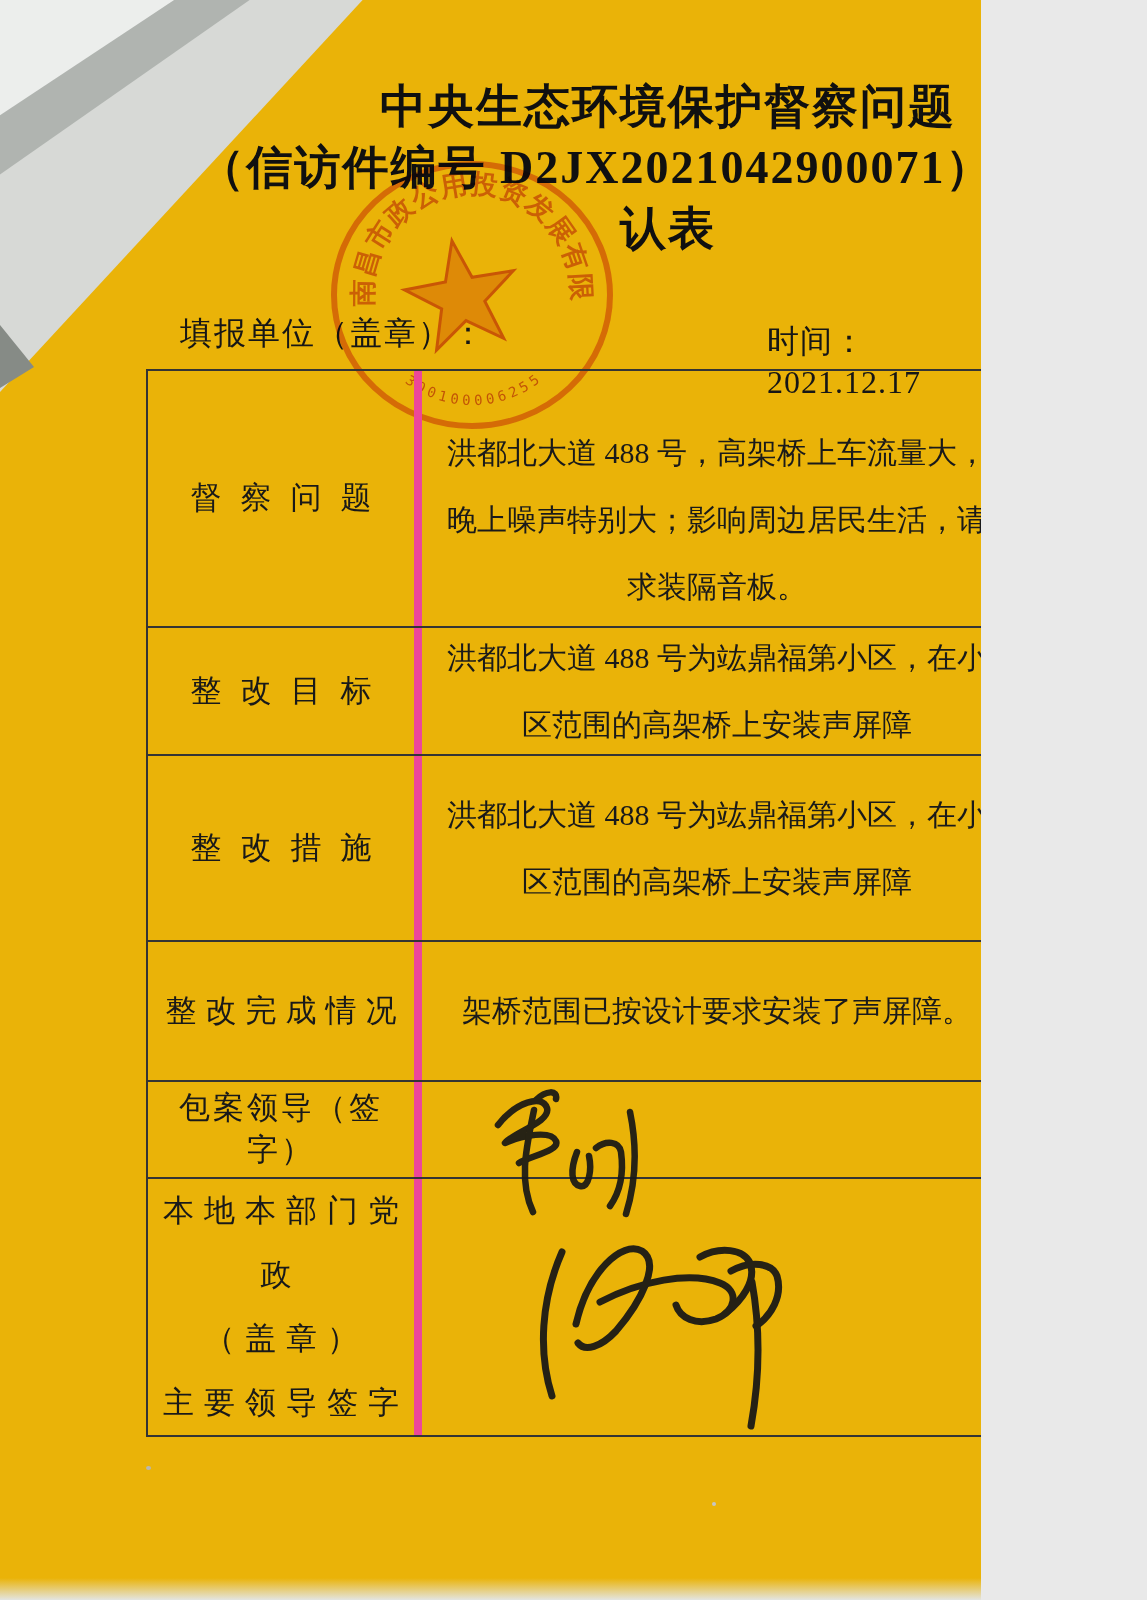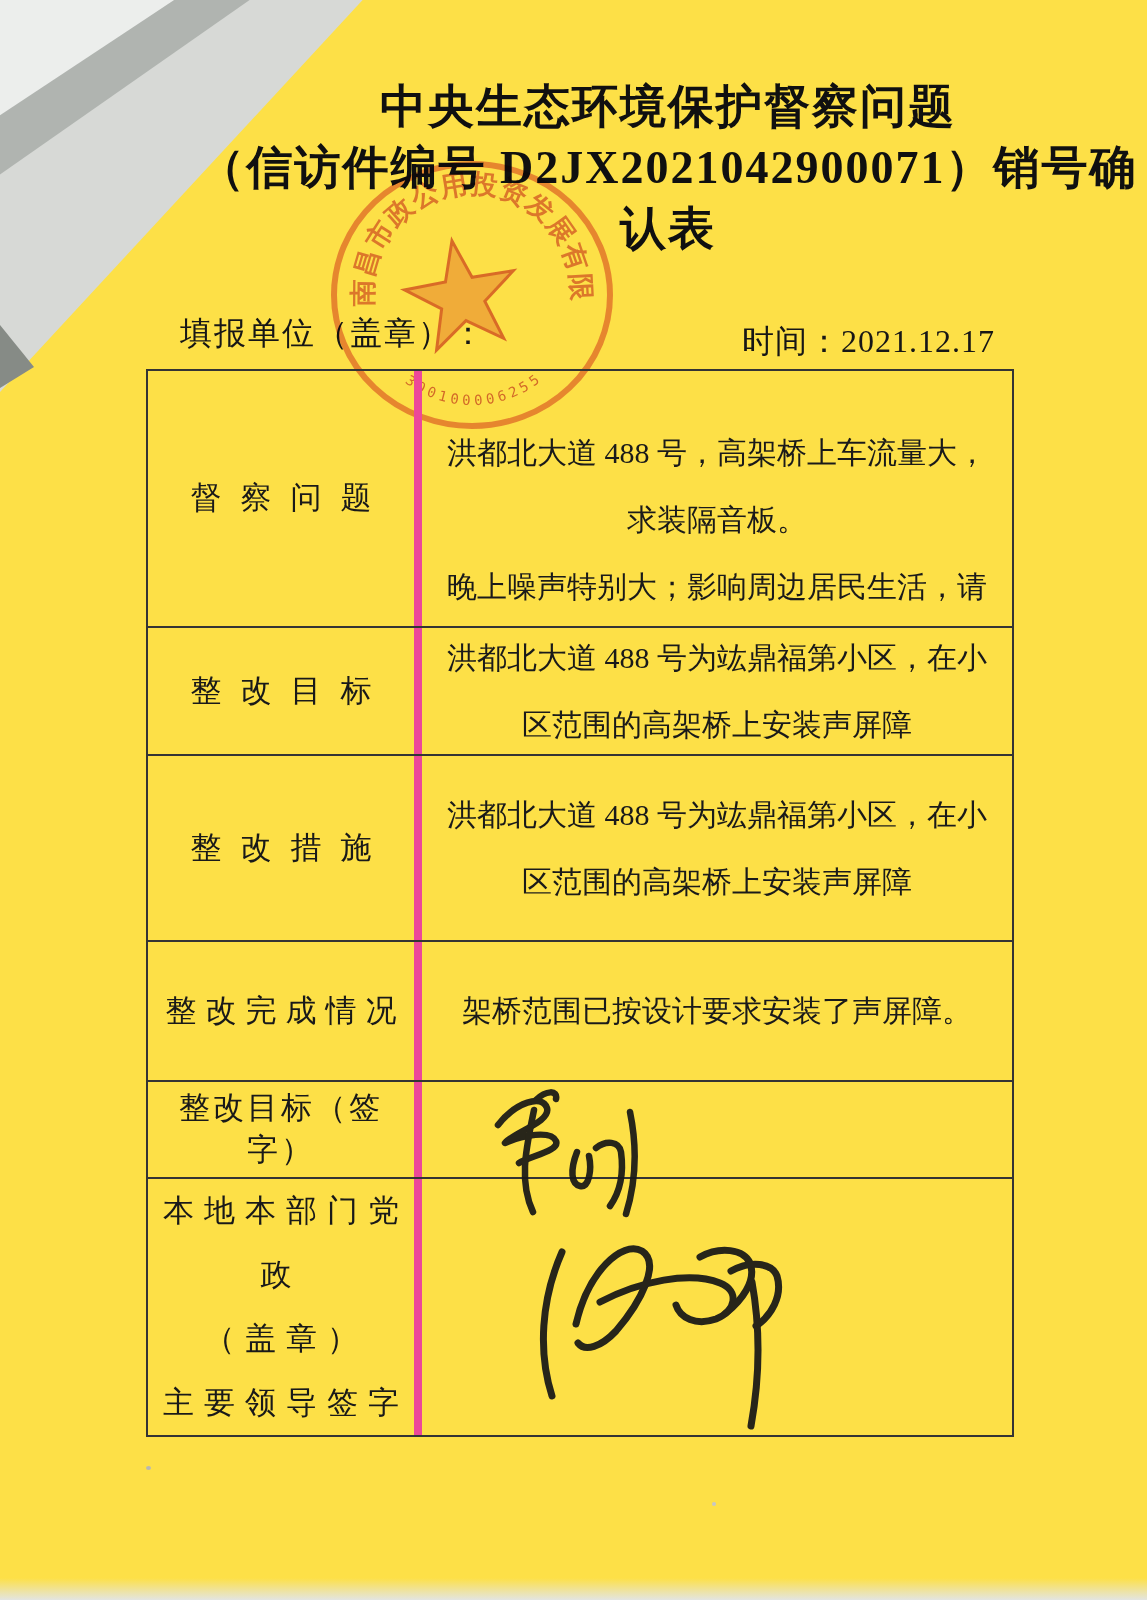--- a/index.html
+++ b/index.html
@@ -1,19 +1,19 @@
 <!DOCTYPE html>
 <html><head>
 <meta charset="utf-8">
 <style>
   html,body{margin:0;padding:0;background:#e9e9e9;}
   .page{
     position:relative;
-    width:1147px;height:1600px;
-    background:#fde047;
+    width:981px;height:1600px;
+    background:#eab308;
     overflow:hidden;
     font-family:"Liberation Serif","DejaVu Serif",serif;
     color:#1c1c1c;
   }
   
   .corner-a{position:absolute;left:0;top:0;width:370px;height:400px;
     background:#d7d9d6;clip-path:polygon(0 0,98% 0,0 98%);}
   .corner-b{position:absolute;left:0;top:0;width:260px;height:180px;
     background:#eceeec;clip-path:polygon(0 0,67% 0,0 66%);}
   .corner-band{position:absolute;left:0;top:0;width:260px;height:180px;
@@ -26,21 +26,21 @@
   .speck2{position:absolute;left:712px;top:1502px;width:4px;height:4px;background:#c6c6c4;border-radius:50%;}
 
   
   .title-block{
     position:absolute;left:192px;top:76px;width:952px;
     text-align:center;font-weight:bold;font-size:46px;line-height:61px;
     color:#101010;letter-spacing:2px;
   }
   
   .report-unit{position:absolute;left:180px;top:312px;font-size:32px;color:#161616;letter-spacing:2px;}
-  .time-label{position:absolute;left:742px;top:320px;font-size:32px;color:#161616;letter-spacing:1px;}
+  .time-label{position:absolute;left:767px;top:320px;font-size:32px;color:#161616;letter-spacing:1px;}
 
   
   .stamp{position:absolute;left:322px;top:158px;mix-blend-mode:multiply;opacity:.92;}
 
   
   .form-table{
     position:absolute;left:146px;top:369px;width:868px;height:1068px;
     border:2px solid #343434;box-sizing:border-box;
     display:flex;flex-direction:column;
     background:transparent;
@@ -104,22 +104,22 @@
   </svg>
 
   <div class="form-table">
 
     <div class="row" style="height:260px">
       <div class="label-cell">
         <div class="ls-wide">督察问题</div>
       </div>
       <div class="content-cell" style="padding-top:42px">
         <div>洪都北大道 488 号，高架桥上车流量大，</div>
+        <div>晚上噪声特别大；影响周边居民生活，请</div>
         <div>求装隔音板。</div>
-        <div>晚上噪声特别大；影响周边居民生活，请</div>
       </div>
     </div>
 
     <div class="row" style="height:128px">
       <div class="label-cell">
         <div class="ls-wide">整改目标</div>
       </div>
       <div class="content-cell">
         <div>洪都北大道 488 号为竑鼎福第小区，在小</div>
         <div>区范围的高架桥上安装声屏障</div>
@@ -140,21 +140,21 @@
       <div class="label-cell">
         <div class="ls-mid">整改完成情况</div>
       </div>
       <div class="content-cell">
         <div>架桥范围已按设计要求安装了声屏障。</div>
       </div>
     </div>
 
     <div class="row" style="height:99px">
       <div class="label-cell">
-        <div class="ls-small">整改目标（签字）</div>
+        <div class="ls-small">包案领导（签字）</div>
       </div>
       <div class="content-cell"></div>
     </div>
 
     <div class="row" style="flex:1">
       <div class="label-cell">
         <div class="label-line">本地本部门党政</div>
         <div class="label-line">（盖章）</div>
         <div class="label-line">主要领导签字</div>
       </div>

